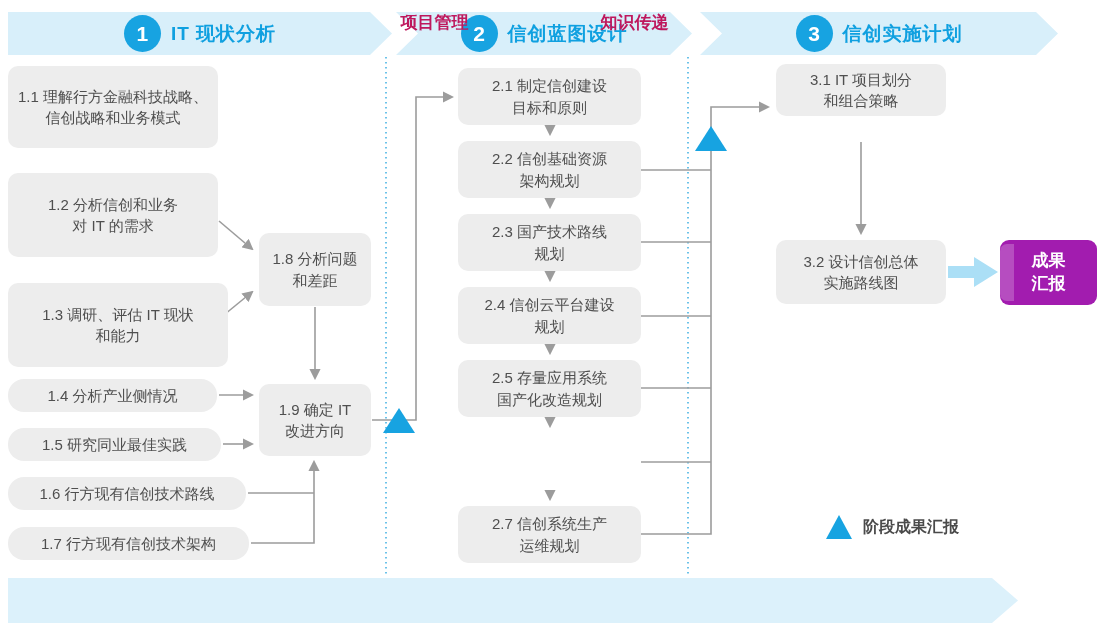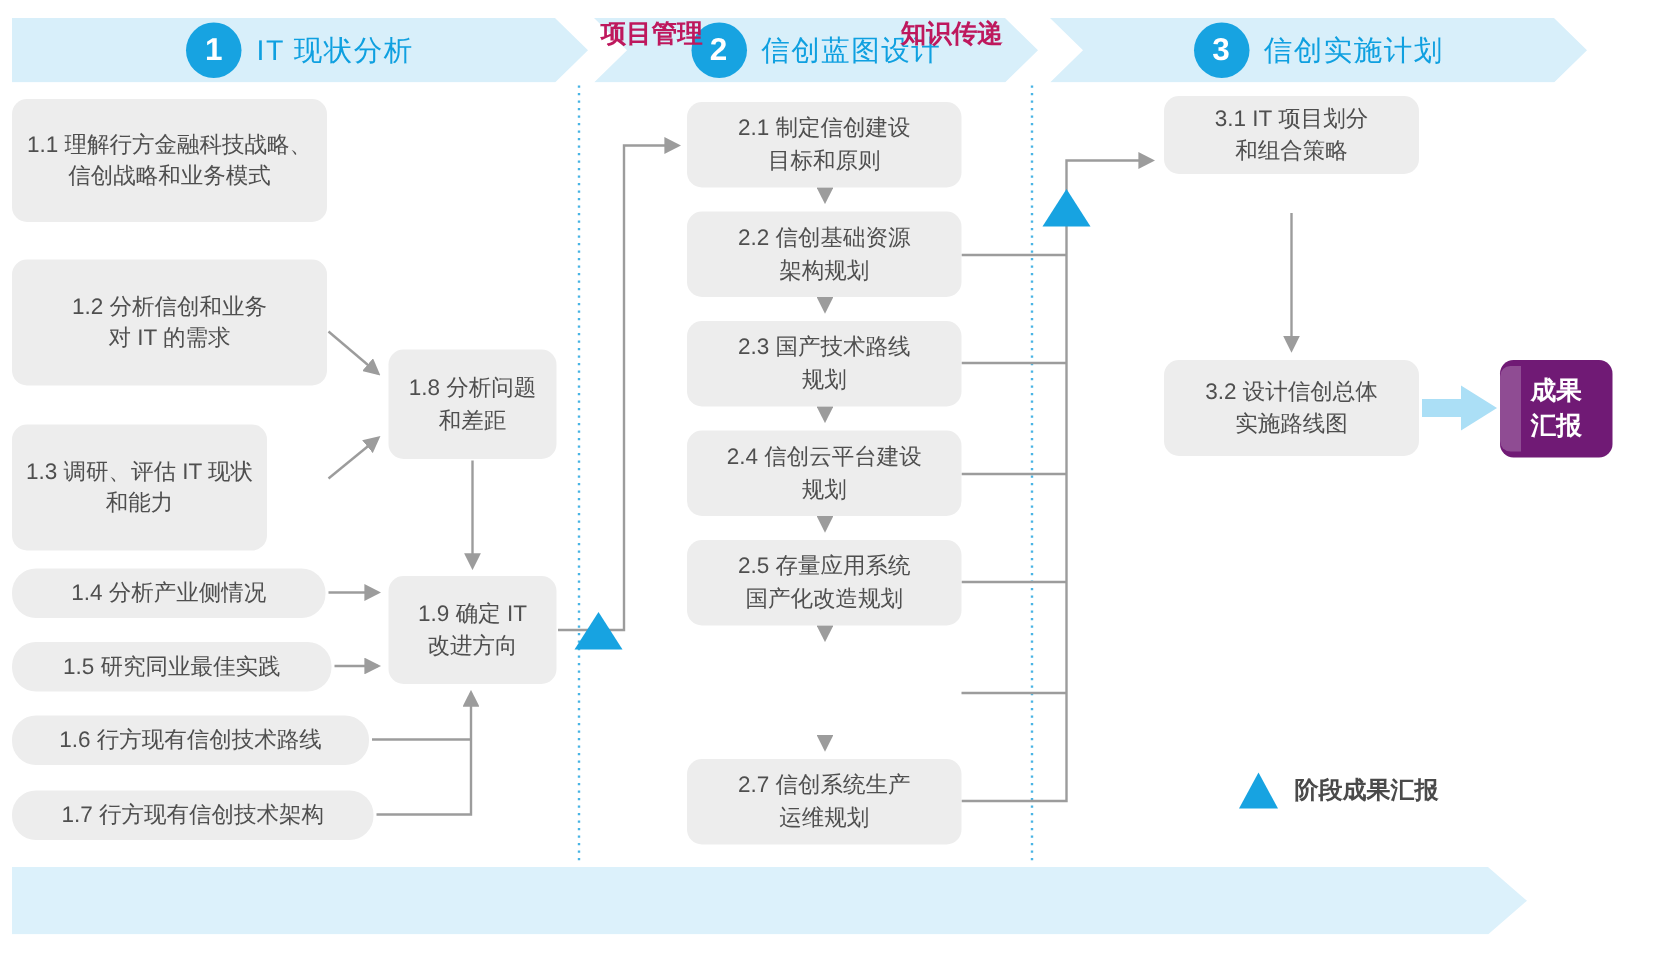--- a/index.html
+++ b/index.html
@@ -5,28 +5,28 @@
   html,body{margin:0;padding:0;background:#ffffff;}
   body{font-family:"Liberation Sans","DejaVu Sans",sans-serif;}
   #canvas{position:relative;width:1115px;height:638px;background:#ffffff;overflow:hidden;}
 
   
   .band{position:absolute;top:12px;height:43px;background:#D8EFFA;display:flex;align-items:center;justify-content:center;gap:10px;}
   .band1{left:8px;width:384px;clip-path:polygon(0 0,calc(100% - 22px) 0,100% 50%,calc(100% - 22px) 100%,0 100%);}
   .band2{left:396px;width:296px;clip-path:polygon(0 0,calc(100% - 22px) 0,100% 50%,calc(100% - 22px) 100%,0 100%,22px 50%);}
   .band3{left:700px;width:358px;clip-path:polygon(0 0,calc(100% - 22px) 0,100% 50%,calc(100% - 22px) 100%,0 100%,22px 50%);}
   .num-circle{width:37px;height:37px;border-radius:50%;background:#17A3E1;color:#ffffff;font-weight:bold;font-size:21px;display:flex;align-items:center;justify-content:center;flex:0 0 auto;}
-  .band-title{color:#0FA0E0;font-weight:normal;font-size:19px;letter-spacing:1px;white-space:nowrap;}
+  .band-title{color:#0FA0E0;font-weight:bold;font-size:19px;letter-spacing:1px;white-space:nowrap;}
 
   
   .gbox{position:absolute;background:#EDEDED;border-radius:10px;color:#4F4F4F;font-size:15px;line-height:1.42;display:flex;align-items:center;justify-content:center;text-align:center;white-space:pre-line;z-index:2;}
   .pill{border-radius:16px;white-space:nowrap;text-align:right;}
 
   
-  .deliverable{position:absolute;left:1000px;top:240px;width:75px;height:65px;background:#701a75;border-radius:9px;color:#ffffff;font-weight:bold;font-size:17px;line-height:1.35;display:flex;align-items:center;justify-content:center;text-align:center;white-space:pre-line;z-index:2;}
+  .deliverable{position:absolute;left:1000px;top:240px;width:97px;height:65px;background:#a21caf;border-radius:9px;color:#ffffff;font-weight:bold;font-size:17px;line-height:1.35;display:flex;align-items:center;justify-content:center;text-align:center;white-space:pre-line;z-index:2;}
   .deliverable::before{content:"";position:absolute;left:0;top:4px;bottom:4px;width:14px;background:rgba(255,255,255,0.22);border-radius:7px 0 0 7px;}
 
   
   svg.wires{position:absolute;left:0;top:0;z-index:1;}
   .wire{stroke:#9C9C9C;stroke-width:1.6;fill:none;}
   .dotted{stroke:#49B4E4;stroke-width:1.6;stroke-dasharray:1.5 3.5;fill:none;}
   .tri{fill:#17A3E1;}
   .fatarrow{fill:#ABDFF6;}
 
   
@@ -95,21 +95,21 @@
     <polygon class="fatarrow" points="948,266 974,266 974,257 998,272 974,287 974,278 948,278"></polygon>
 
     <polygon class="tri" points="383,433 415,433 399,408"></polygon>
     <polygon class="tri" points="695,151 727,151 711,126"></polygon>
   </svg>
 
   <div class="gbox" style="left:8px;top:66px;width:210px;height:82px">1.1 理解行方金融科技战略、
 信创战略和业务模式</div>
   <div class="gbox" style="left:8px;top:173px;width:210px;height:84px">1.2 分析信创和业务
 对 IT 的需求</div>
-  <div class="gbox" style="left:8px;top:283px;width:170px;height:84px">1.3 调研、评估 IT 现状
+  <div class="gbox" style="left:8px;top:283px;width:220px;height:84px">1.3 调研、评估 IT 现状
 和能力</div>
   <div class="gbox pill" style="left:8px;top:379px;width:209px;height:33px">1.4 分析产业侧情况</div>
   <div class="gbox pill" style="left:8px;top:428px;width:213px;height:33px">1.5 研究同业最佳实践</div>
   <div class="gbox pill" style="left:8px;top:477px;width:238px;height:33px">1.6 行方现有信创技术路线</div>
   <div class="gbox pill" style="left:8px;top:527px;width:241px;height:33px">1.7 行方现有信创技术架构</div>
   <div class="gbox" style="left:259px;top:233px;width:112px;height:73px">1.8 分析问题
 和差距</div>
   <div class="gbox" style="left:259px;top:384px;width:112px;height:72px">1.9 确定 IT
 改进方向</div>
 

